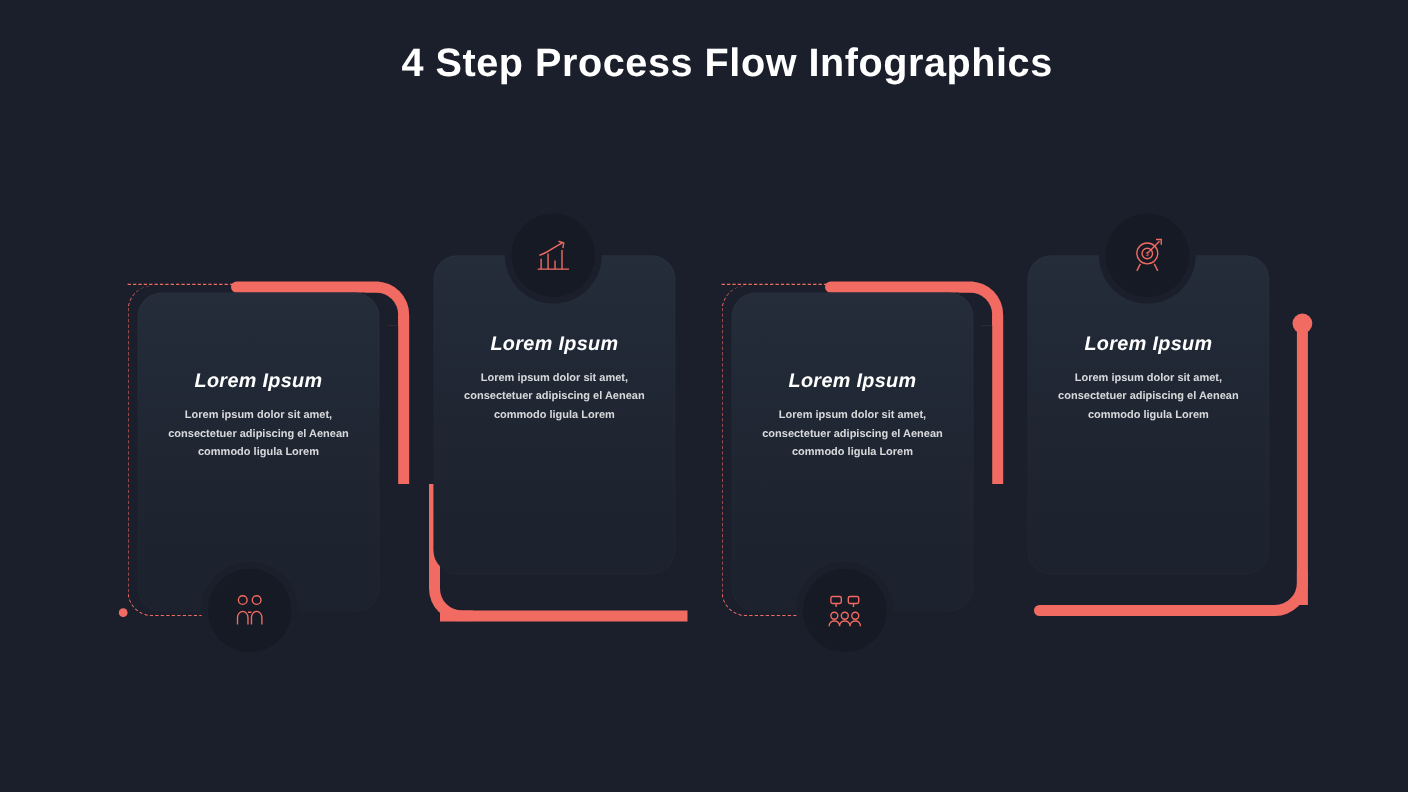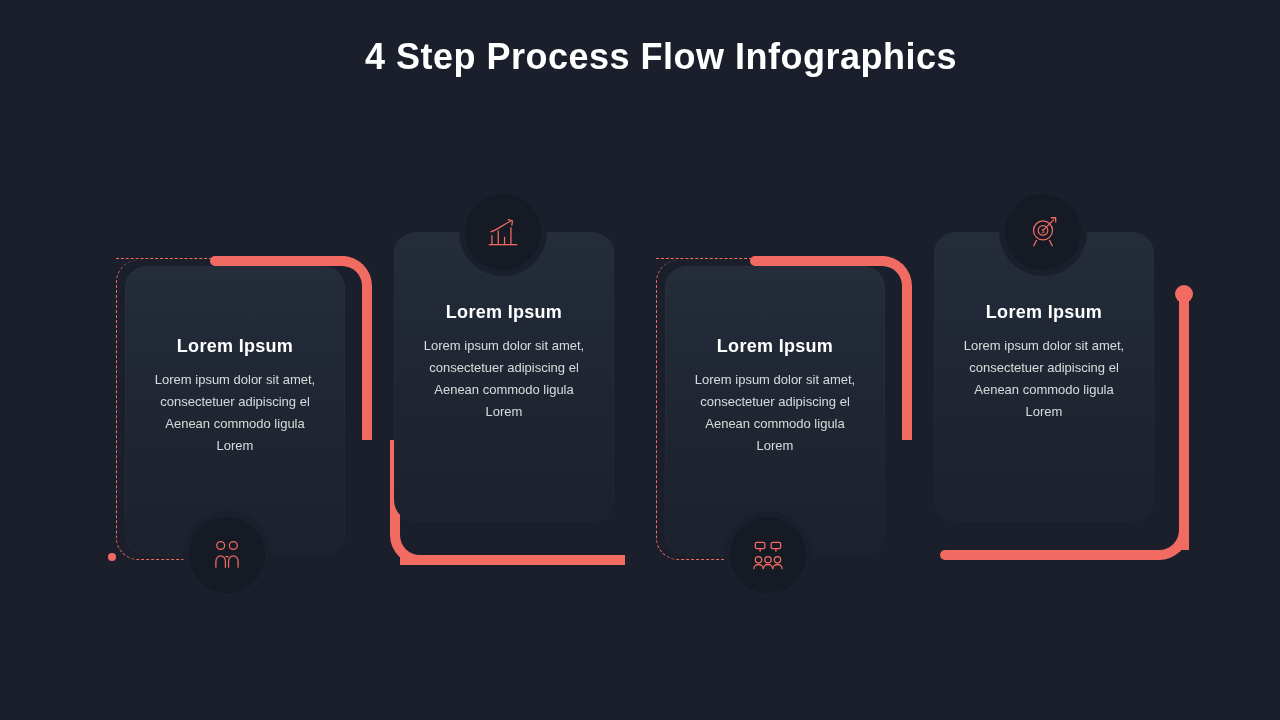--- a/index.html
+++ b/index.html
@@ -42,27 +42,28 @@
   #card1 { left: 394px; }
   #card2 { left: 665px; }
   #card3 { left: 934px; }
 
   .card h3 {
     font-size: 18px;
     font-weight: 700;
     margin-bottom: 12px;
     text-align: center;
     letter-spacing: .3px;
+    font-style: italic;
   }
   .card p {
-    font-size: 13px;
+    font-size: 10px;
     line-height: 1.7;
     text-align: center;
     opacity: .82;
-    font-weight: 400;
+    font-weight: 700;
   }
 
   
   .iconc {
     position: absolute;
     width: 76px; height: 76px;
     border-radius: 50%;
     background: #151a24;
     display:flex; align-items:center; justify-content:center;
     box-shadow: 0 0 0 6px #1a1f2b;

